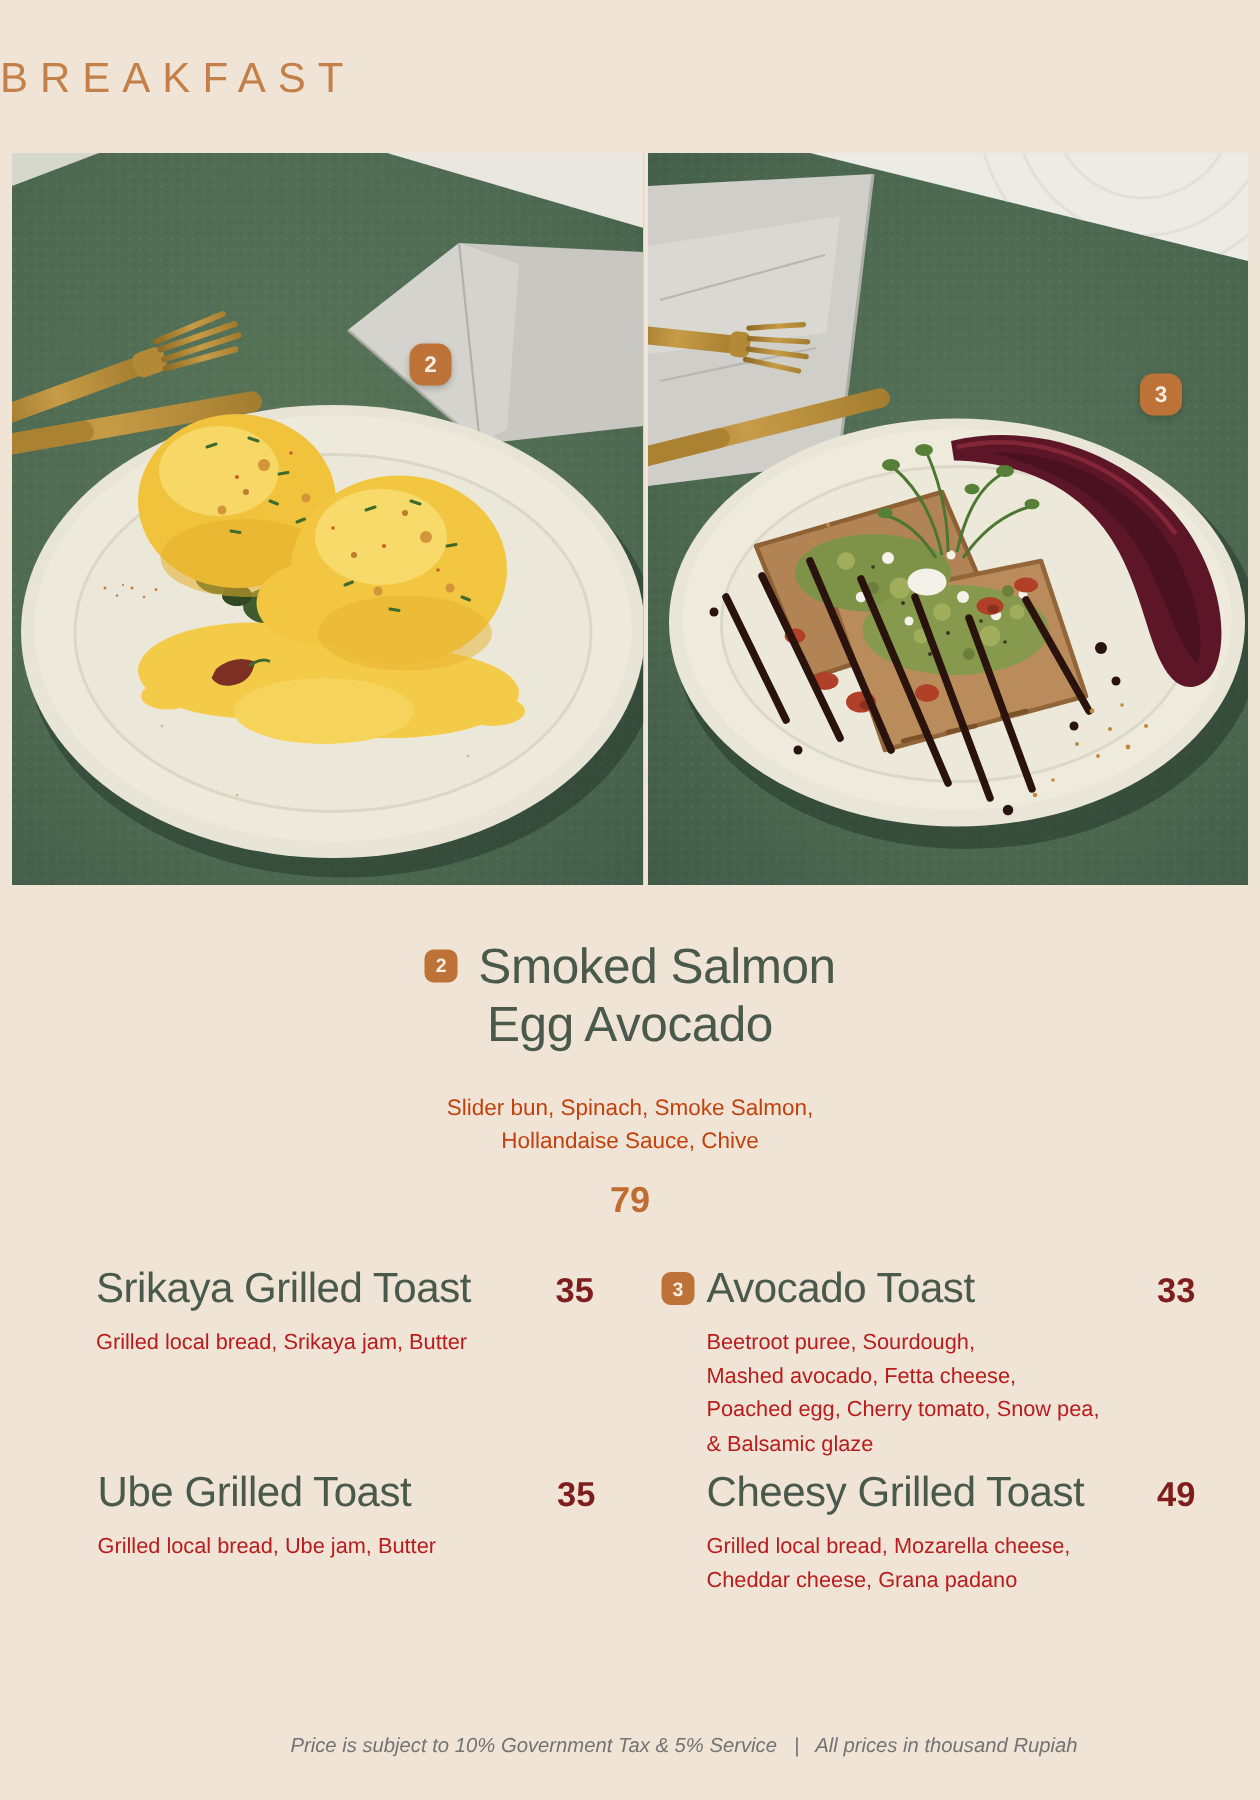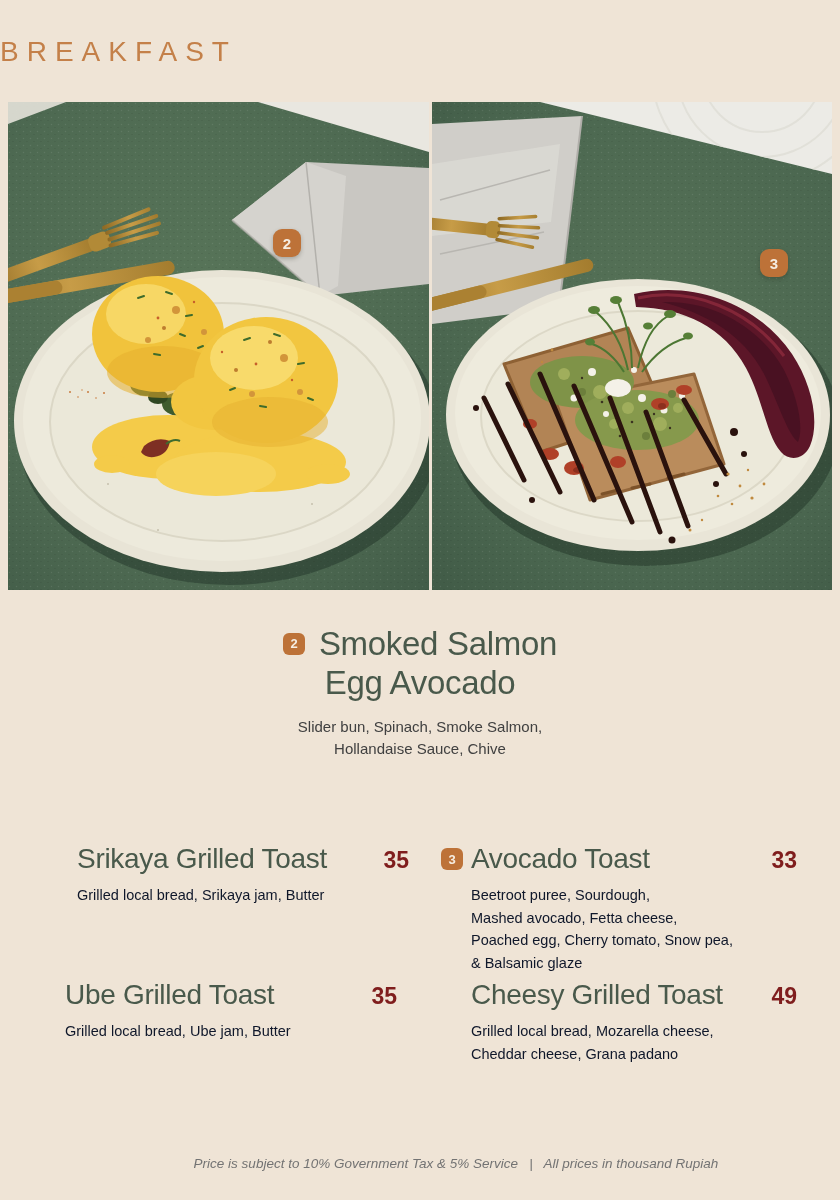--- a/index.html
+++ b/index.html
@@ -19,32 +19,32 @@
     box-shadow:0 2px 4px rgba(30,30,20,.25);}
   .photo.left .photo-badge{left:265px;top:127px;}
   .photo.right .photo-badge{left:328px;top:147px;}
   
   .featured{position:absolute;top:624px;left:0;width:100%;text-align:center;color:#49594b;}
   .f-line{display:flex;justify-content:center;align-items:center;gap:14px;
     font-size:33px;line-height:39px;letter-spacing:-.3px;}
   .f-line2{font-size:33px;line-height:39px;letter-spacing:-.3px;}
   .badge{display:inline-flex;width:22px;height:22px;border-radius:6px;background:#bd7238;color:#f6ede2;
     font-size:13px;font-weight:700;align-items:center;justify-content:center;flex:0 0 auto;}
-  .f-desc{margin:14px 0 0 0;font-size:15px;line-height:22px;color:#404040;white-space:pre-line;}
+  .f-desc{margin:26px 0 0 0;font-size:15px;line-height:22px;color:#c2410c;white-space:pre-line;}
   .f-price{margin-top:15px;font-size:24px;font-weight:700;color:#c06b2f;}
   
   .mi{position:absolute;color:#49594b;}
   .mi-head{display:flex;align-items:baseline;}
   .mi-head .badge{align-self:center;margin-right:8px;}
   .mi-name{font-size:28px;line-height:34px;letter-spacing:-.3px;}
   .mi-name.indent{margin-left:30px;}
   .mi-price{margin-left:auto;font-size:23px;font-weight:700;color:#7f1d1d;}
-  .mi-desc{margin:8px 0 0 0;font-size:14.5px;line-height:22.5px;color:#0f172a;white-space:pre-line;}
+  .mi-desc{margin:8px 0 0 0;font-size:14.5px;line-height:22.5px;color:#b91c1c;white-space:pre-line;}
   .mi-desc.indent{margin-left:30px;}
-  #item-srikaya{left:77px;top:842px;width:332px;}
+  #item-srikaya{left:64px;top:842px;width:332px;}
   #item-avocado{left:441px;top:842px;width:356px;}
   #item-ube{left:65px;top:978px;width:332px;}
   #item-cheesy{left:441px;top:978px;width:356px;}
   
   .footer-note{position:absolute;top:1156px;left:0;width:100%;text-align:center;
     font-size:13.5px;font-style:italic;color:#737373;white-space:pre;padding-left:36px;}
 </style>
 </head>
 <body>
 
@@ -339,20 +339,21 @@
   </div>
 
   <section class="featured">
     <div class="f-line">
       <span class="badge">2</span>
       <span>Smoked Salmon</span>
     </div>
     <div class="f-line2">Egg Avocado</div>
     <p class="f-desc">Slider bun, Spinach, Smoke Salmon,
 Hollandaise Sauce, Chive</p>
+    <div class="f-price">79</div>
   </section>
 
   <div class="mi" id="item-srikaya">
     <div class="mi-head">
       <span class="mi-name">Srikaya Grilled Toast</span>
       <span class="mi-price">35</span>
     </div>
     <p class="mi-desc">Grilled local bread, Srikaya jam, Butter</p>
   </div>
 

